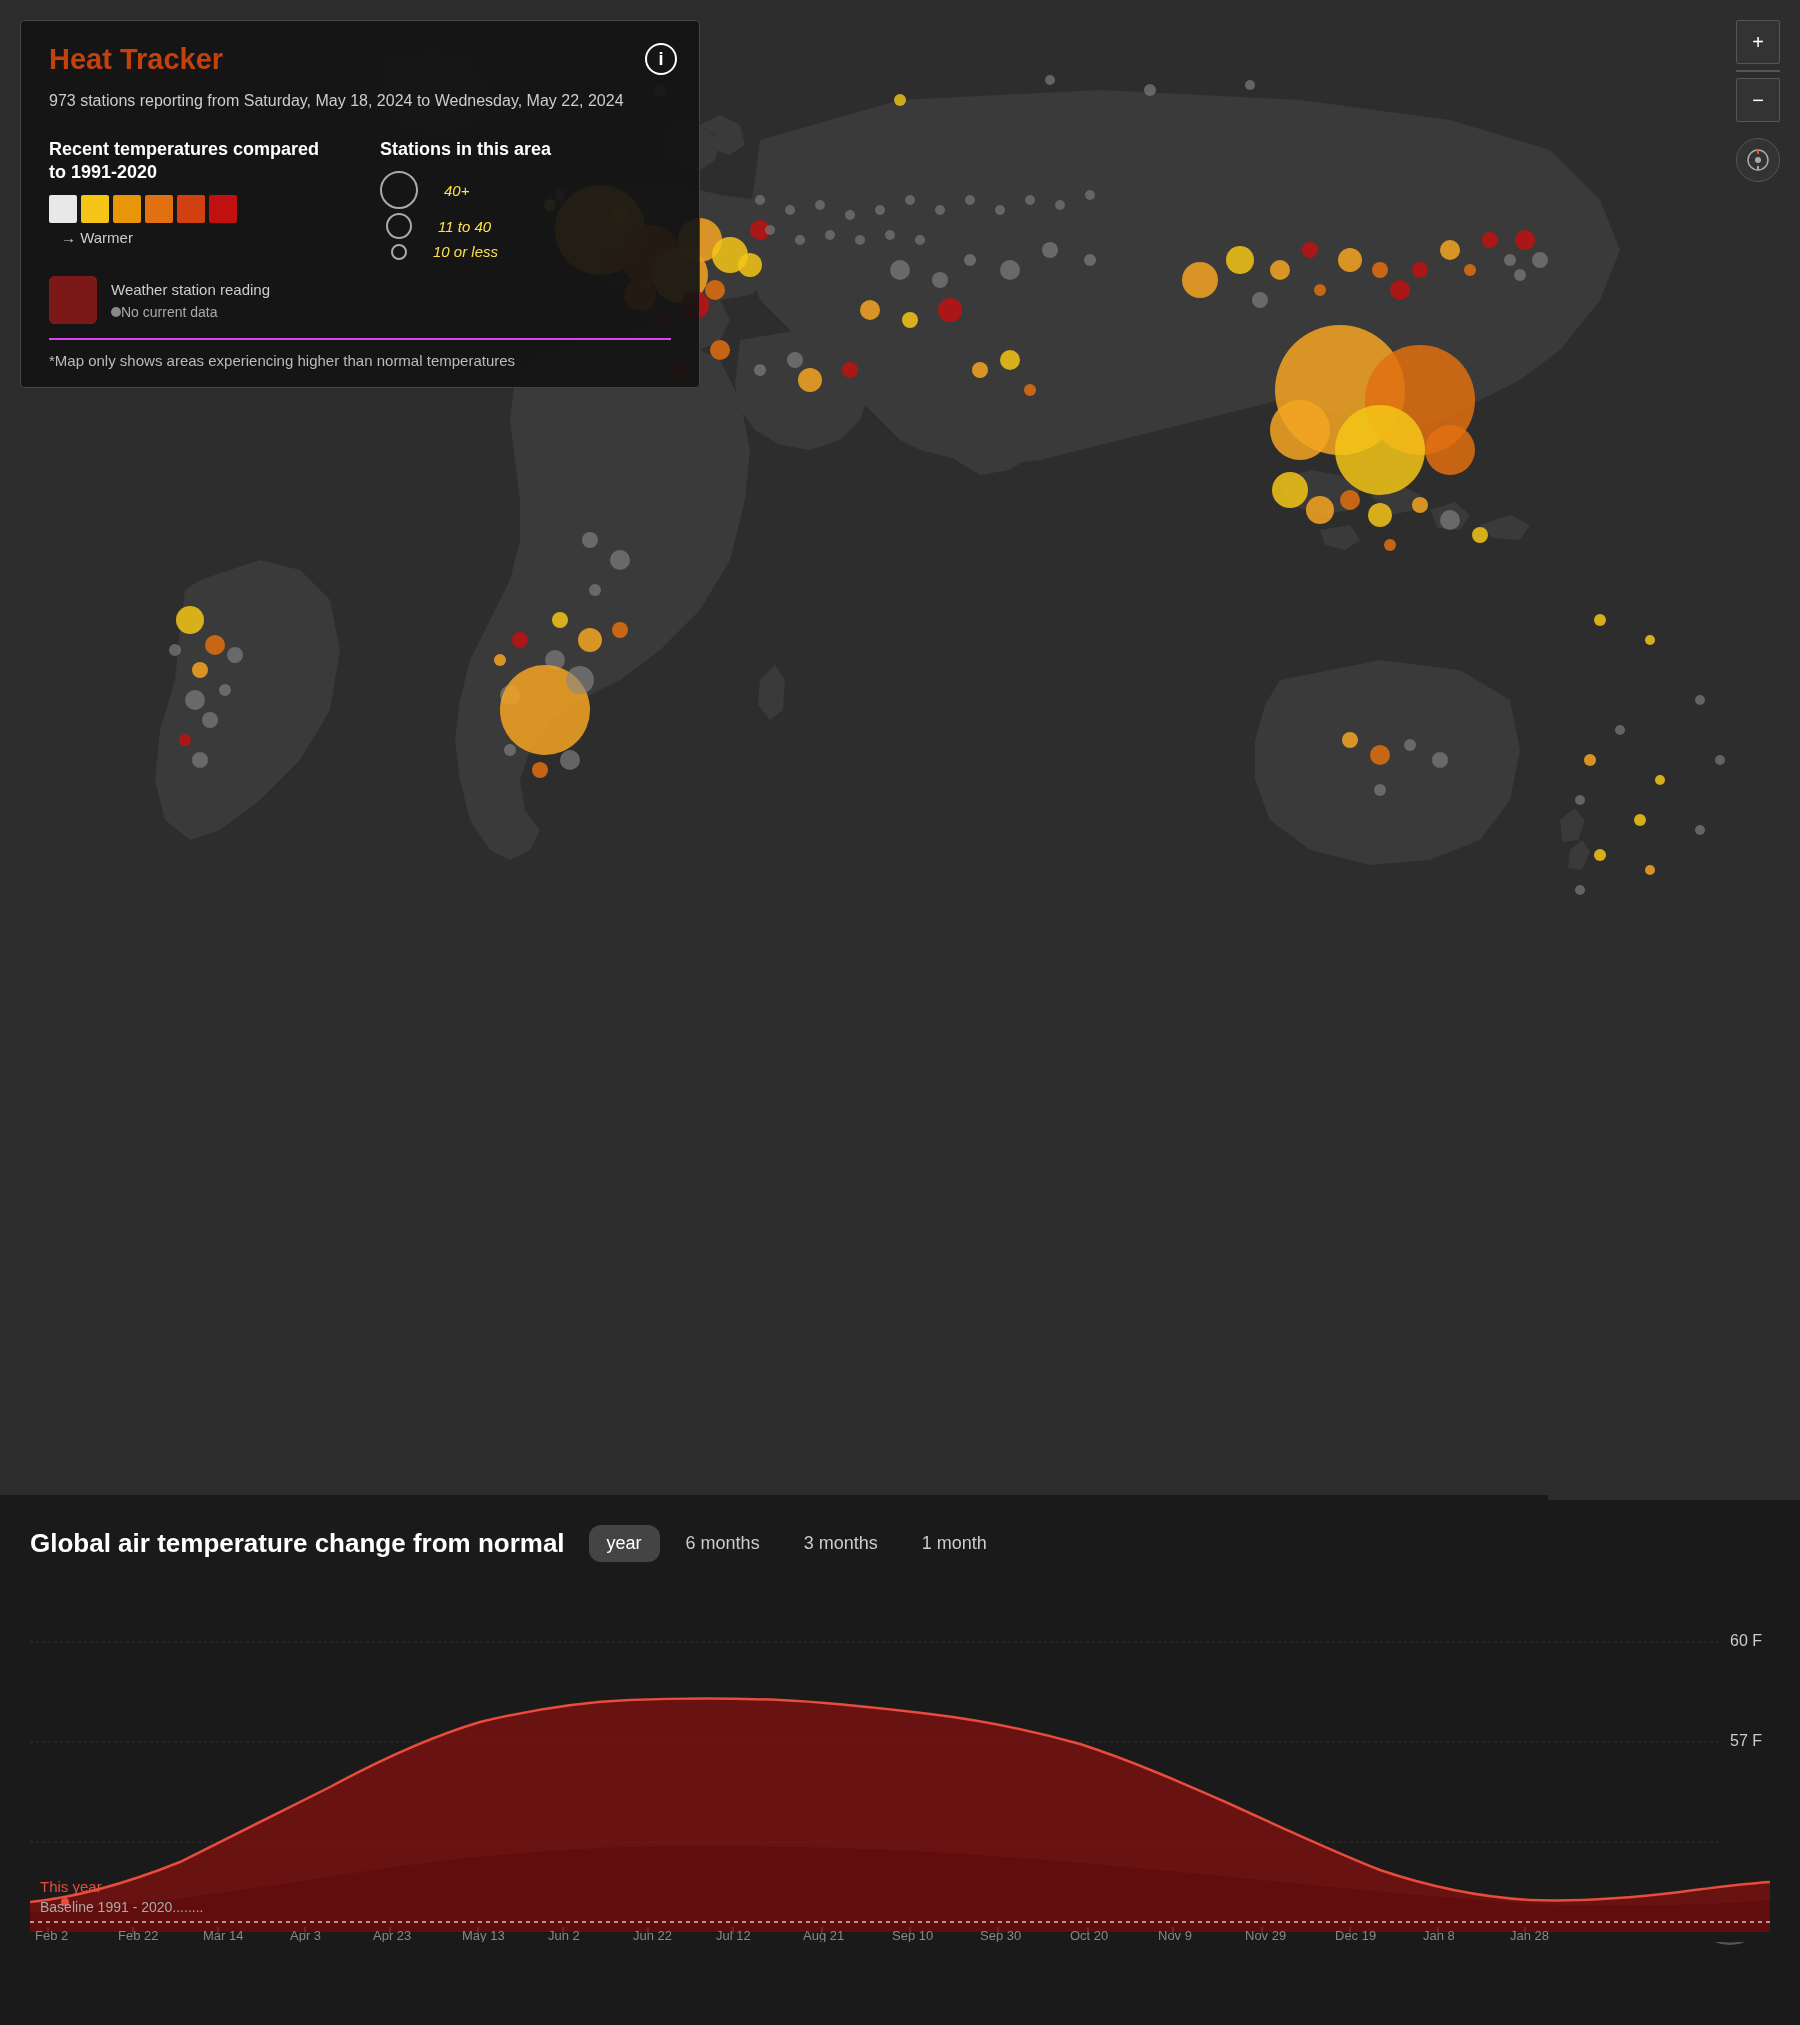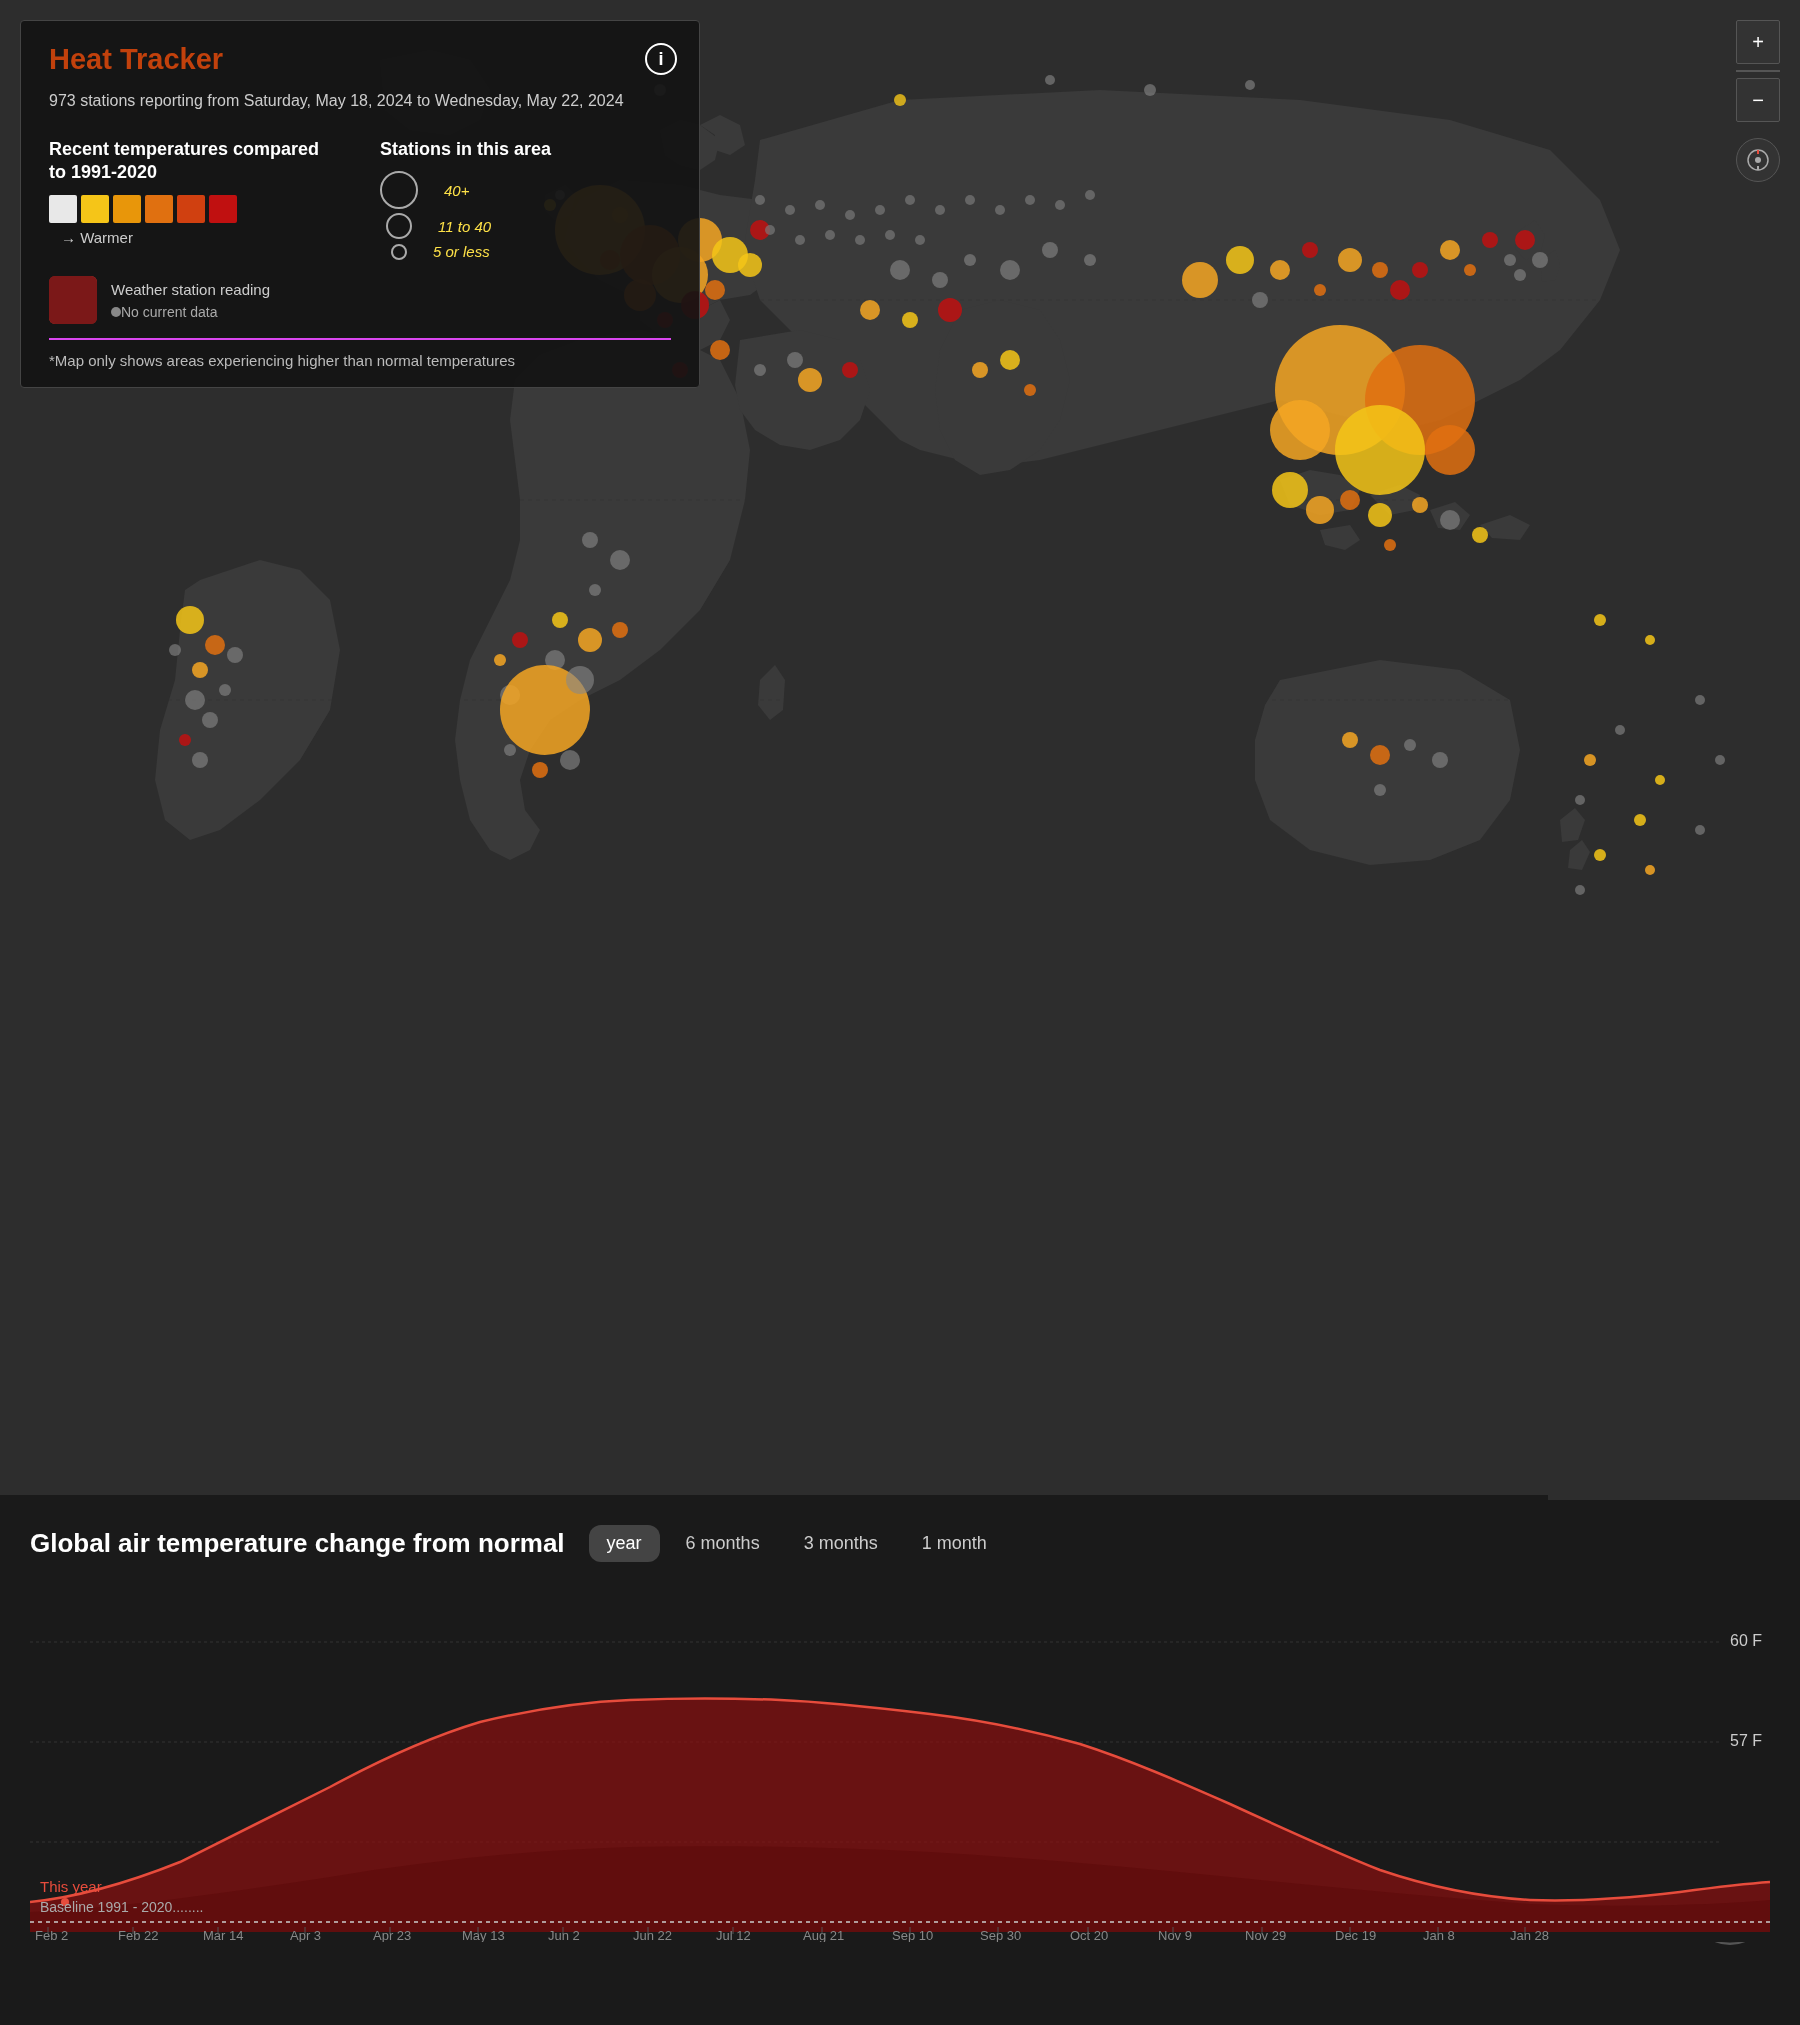--- a/index.html
+++ b/index.html
@@ -523,21 +523,21 @@
         <div class="station-circle-row">
           <span class="circle-lg"></span>
           <span>40+</span>
         </div>
         <div class="station-circle-row" style="margin-left:6px;">
           <span class="circle-md"></span>
           <span>11 to 40</span>
         </div>
         <div class="station-circle-row" style="margin-left:11px;">
           <span class="circle-sm"></span>
-          <span>5 or less</span>
+          <span>10 or less</span>
         </div>
       </div>
     </div>
   </div>
 
   <div class="weather-station-row">
     <div class="weather-img">
       <svg width="48" height="48" viewBox="0 0 48 48">
         <rect width="48" height="48" fill="#7b1818"></rect>
         <ellipse cx="24" cy="24" r="14" fill="#c0392b" opacity="0.7"></ellipse>

